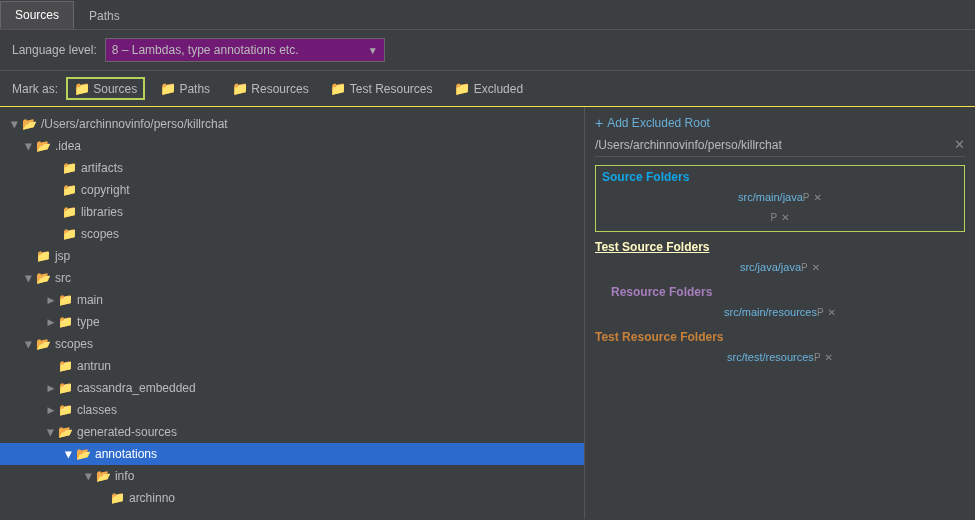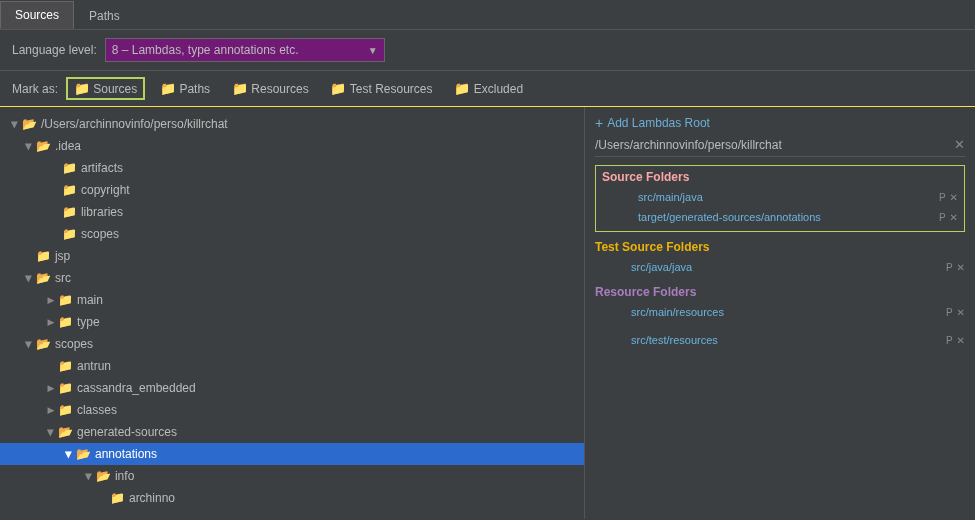--- a/index.html
+++ b/index.html
@@ -189,38 +189,37 @@
 
     
     .section {
       margin-bottom: 8px;
     }
     .section-title {
       font-size: 12px;
       font-weight: bold;
       margin-bottom: 3px;
     }
-    .section-title.blue-green { color: #fca5a5; }
-    .section-title.green { color: #eab308; }
-    .section-title.purple { color: #a87dbd; }
+    .section-title.blue-green { color: #0ea5e9; }
+    .section-title.green { color: #fef9c3; text-decoration: underline; }
+    .section-title.purple { color: #a87dbd; margin-left: 16px; }
     .section-title.orange { color: #c7813a; }
 
     .section-bordered {
       border: 1px solid #b5d35a;
       padding: 4px 6px;
       margin-bottom: 8px;
     }
 
     .folder-entry {
       display: flex;
       align-items: center;
-      justify-content: space-between;
+      justify-content: center;
       padding: 1px 0;
       height: 20px;
-      margin-left: 36px;
     }
     .folder-entry-path {
       font-size: 11px;
       color: #6ab4e0;
     }
     .folder-entry-actions {
       display: flex;
       gap: 4px;
       align-items: center;
       color: #888;
@@ -387,39 +386,38 @@
       <span class="folder-ico">📁</span>
       <span>archinno</span>
     </div>
 
   </div>
 
   <div class="right-panel">
 
     <div class="add-content-root">
       <span class="plus">+</span>
-      <span> Add Lambdas Root</span>
+      <span> Add Excluded Root</span>
     </div>
 
     <div class="content-root-path">
       <span>/Users/archinnovinfo/perso/killrchat</span>
       <span class="close-x">✕</span>
     </div>
 
     <div class="section section-bordered">
       <div class="section-title blue-green">Source Folders</div>
       <div class="folder-entry">
         <span class="folder-entry-path">src/main/java</span>
         <div class="folder-entry-actions">
           <span class="action-p">P‌</span>
           <span>✕</span>
         </div>
       </div>
       <div class="folder-entry">
-        <span class="folder-entry-path">target/generated-sources/annotations</span>
         <div class="folder-entry-actions">
           <span class="action-p">P‌</span>
           <span>✕</span>
         </div>
       </div>
     </div>
 
     <div class="section">
       <div class="section-title green">Test Source Folders</div>
       <div class="folder-entry">
@@ -436,20 +434,21 @@
       <div class="folder-entry">
         <span class="folder-entry-path">src/main/resources</span>
         <div class="folder-entry-actions">
           <span class="action-p">P‌</span>
           <span>✕</span>
         </div>
       </div>
     </div>
 
     <div class="section">
+      <div class="section-title orange">Test Resource Folders</div>
       <div class="folder-entry">
         <span class="folder-entry-path">src/test/resources</span>
         <div class="folder-entry-actions">
           <span class="action-p">P‌</span>
           <span>✕</span>
         </div>
       </div>
     </div>
 
   </div>

